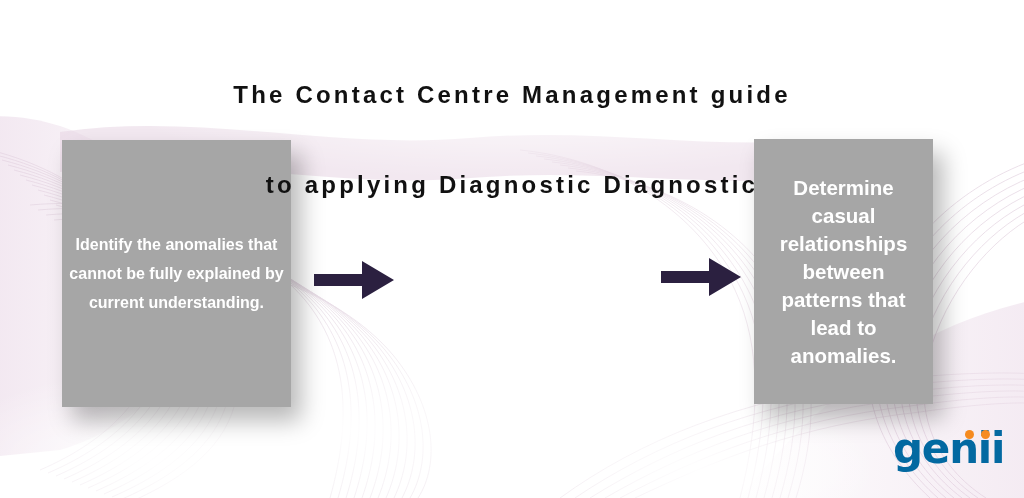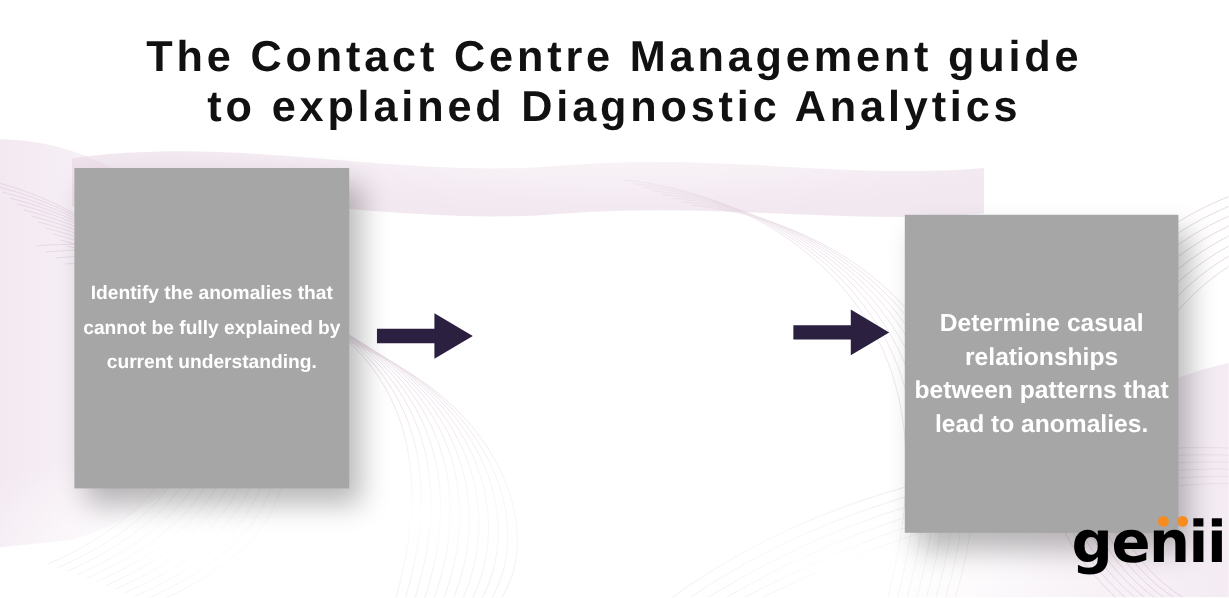--- a/index.html
+++ b/index.html
@@ -33,24 +33,25 @@
     top: 26px;
     width: 1024px;
     text-align: center;
     z-index: 5;
   }
   .title-line {
     display: block;
     color: #111111;
     font-family: "Liberation Sans", sans-serif;
     font-weight: bold;
-    font-size: 36px;
+    font-size: 24px;
     line-height: 42px;
     letter-spacing: 3.2px;
     white-space: nowrap;
+    margin-top: 48px;
   }
 
   
   .step-box {
     position: absolute;
     background: #a6a6a6;
     box-shadow: 10px 14px 22px rgba(0,0,0,0.28);
     display: flex;
     align-items: center;
     justify-content: center;
@@ -62,21 +63,21 @@
     font-family: "Liberation Sans", sans-serif;
     font-weight: bold;
     font-size: 16px;
     line-height: 29px;
     text-align: center;
     padding: 0 8px;
   }
 
   #step-box-1 { left: 62px;  top: 140px; width: 229px; height: 267px; }
   #step-box-2 { left: 411px; top: 140px; width: 227px; height: 256px; }
-  #step-box-3 { left: 754px; top: 139px; width: 228px; height: 265px; margin-top: 40px; }
+  #step-box-3 { left: 754px; top: 139px; width: 179px; height: 265px; }
 
   #step-box-1 .step-text { padding: 0 4px; }
   #step-box-3 .step-text { font-size: 20.5px; line-height: 28px; }
 
   
   .flow-arrow {
     position: absolute;
     z-index: 6;
   }
   #arrow-1 { left: 314px; top: 258px; }
@@ -86,24 +87,24 @@
   #brand-logo {
     position: absolute;
     left: 893px;
     top: 428px;
     z-index: 7;
     line-height: 1;
   }
   #brand-logo-text {
     position: relative;
     display: inline-block;
-    color: #000000;
+    color: #0369a1;
     font-family: "DejaVu Sans", sans-serif;
     font-weight: bold;
-    font-size: 48px;
+    font-size: 42px;
     letter-spacing: -1.2px;
   }
   .logo-dot {
     position: absolute;
     width: 9px;
     height: 9px;
     border-radius: 50%;
     background: #f68b1f;
     top: 2px;
   }
@@ -206,21 +207,21 @@
 
       <ellipse cx="350" cy="430" rx="260" ry="110" fill="url(#softWhite)"></ellipse>
       <ellipse cx="150" cy="460" rx="210" ry="90" fill="url(#softWhite)"></ellipse>
       <ellipse cx="520" cy="90" rx="420" ry="90" fill="url(#softWhite)"></ellipse>
       <ellipse cx="700" cy="470" rx="180" ry="70" fill="url(#softWhite)"></ellipse>
     </g>
   </svg>
 
   <div id="title-block">
     <span class="title-line">The Contact Centre Management guide</span>
-    <span class="title-line">to explained Diagnostic Analytics</span>
+    <span class="title-line">to applying Diagnostic Diagnostic</span>
   </div>
 
   <div class="step-box" id="step-box-1">
     <div class="step-text">Identify the anomalies that cannot be fully explained by current understanding.</div>
   </div>
 
   <div class="flow-arrow" id="arrow-1">
     <svg width="82" height="44" viewBox="0 0 82 44" xmlns="http://www.w3.org/2000/svg">
       <path d="M 0,16 L 48,16 L 48,3 L 80,22 L 48,41 L 48,28 L 0,28 Z" fill="#2b2040"></path>
     </svg>

